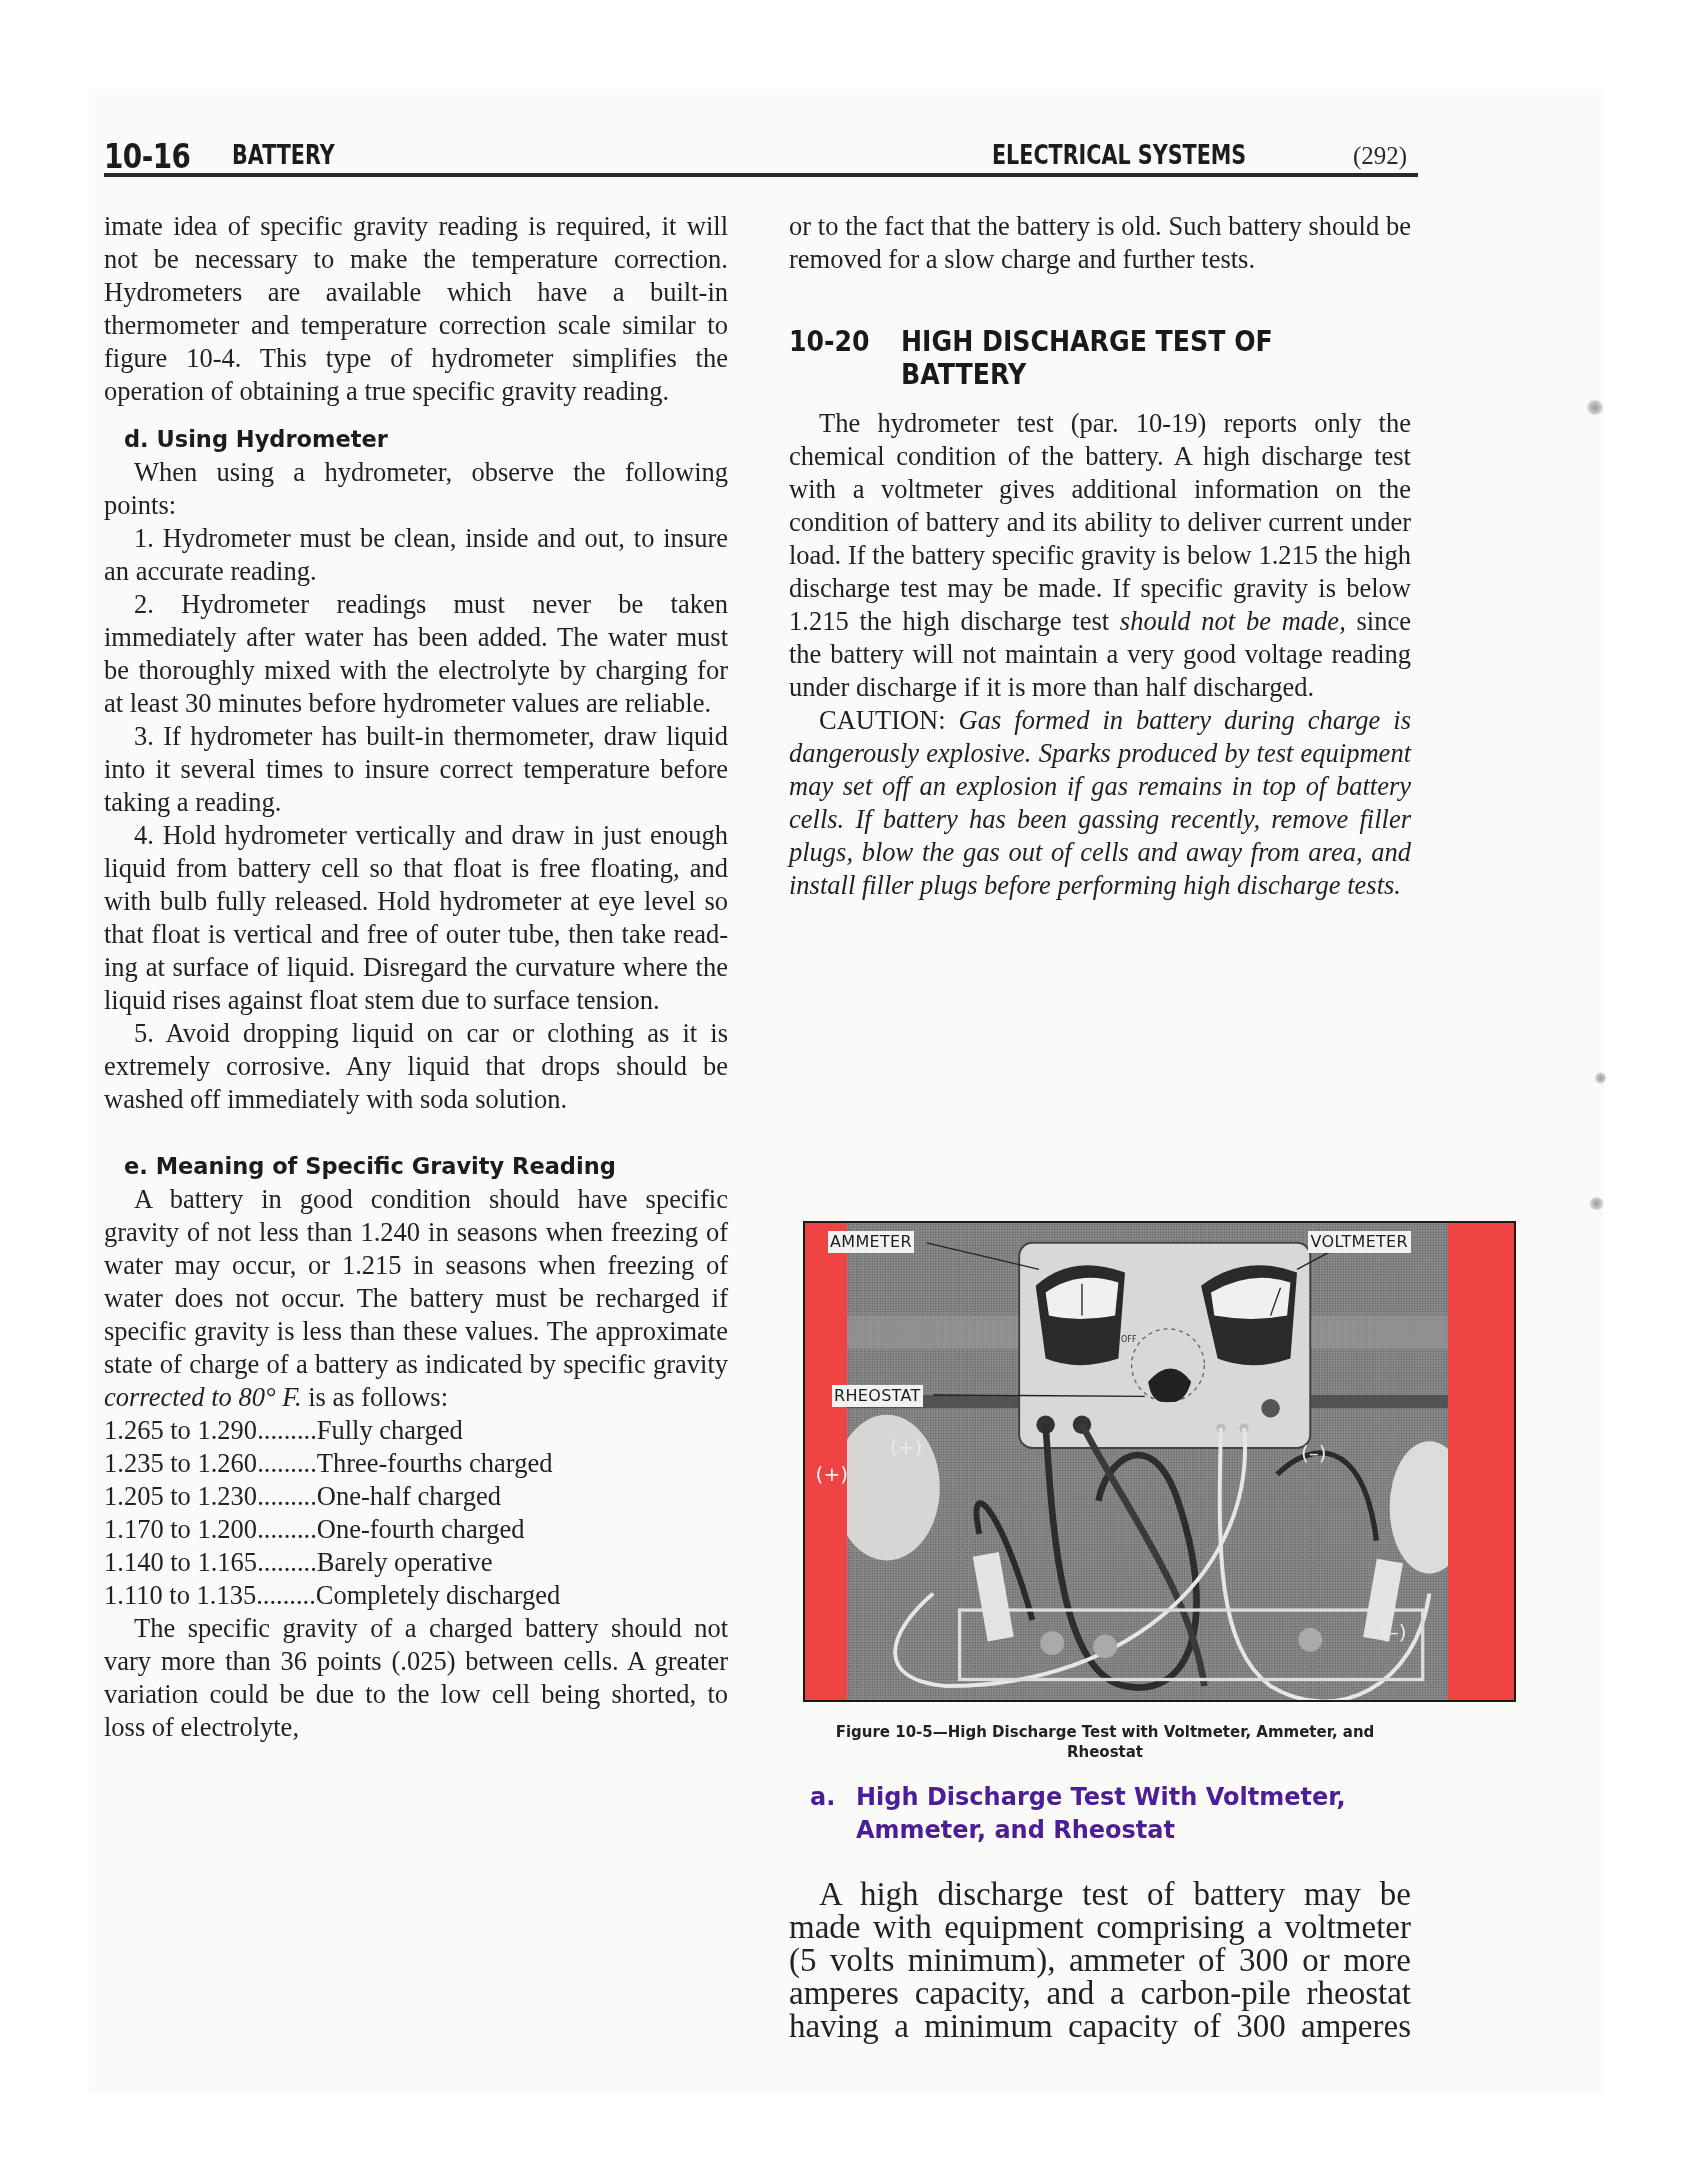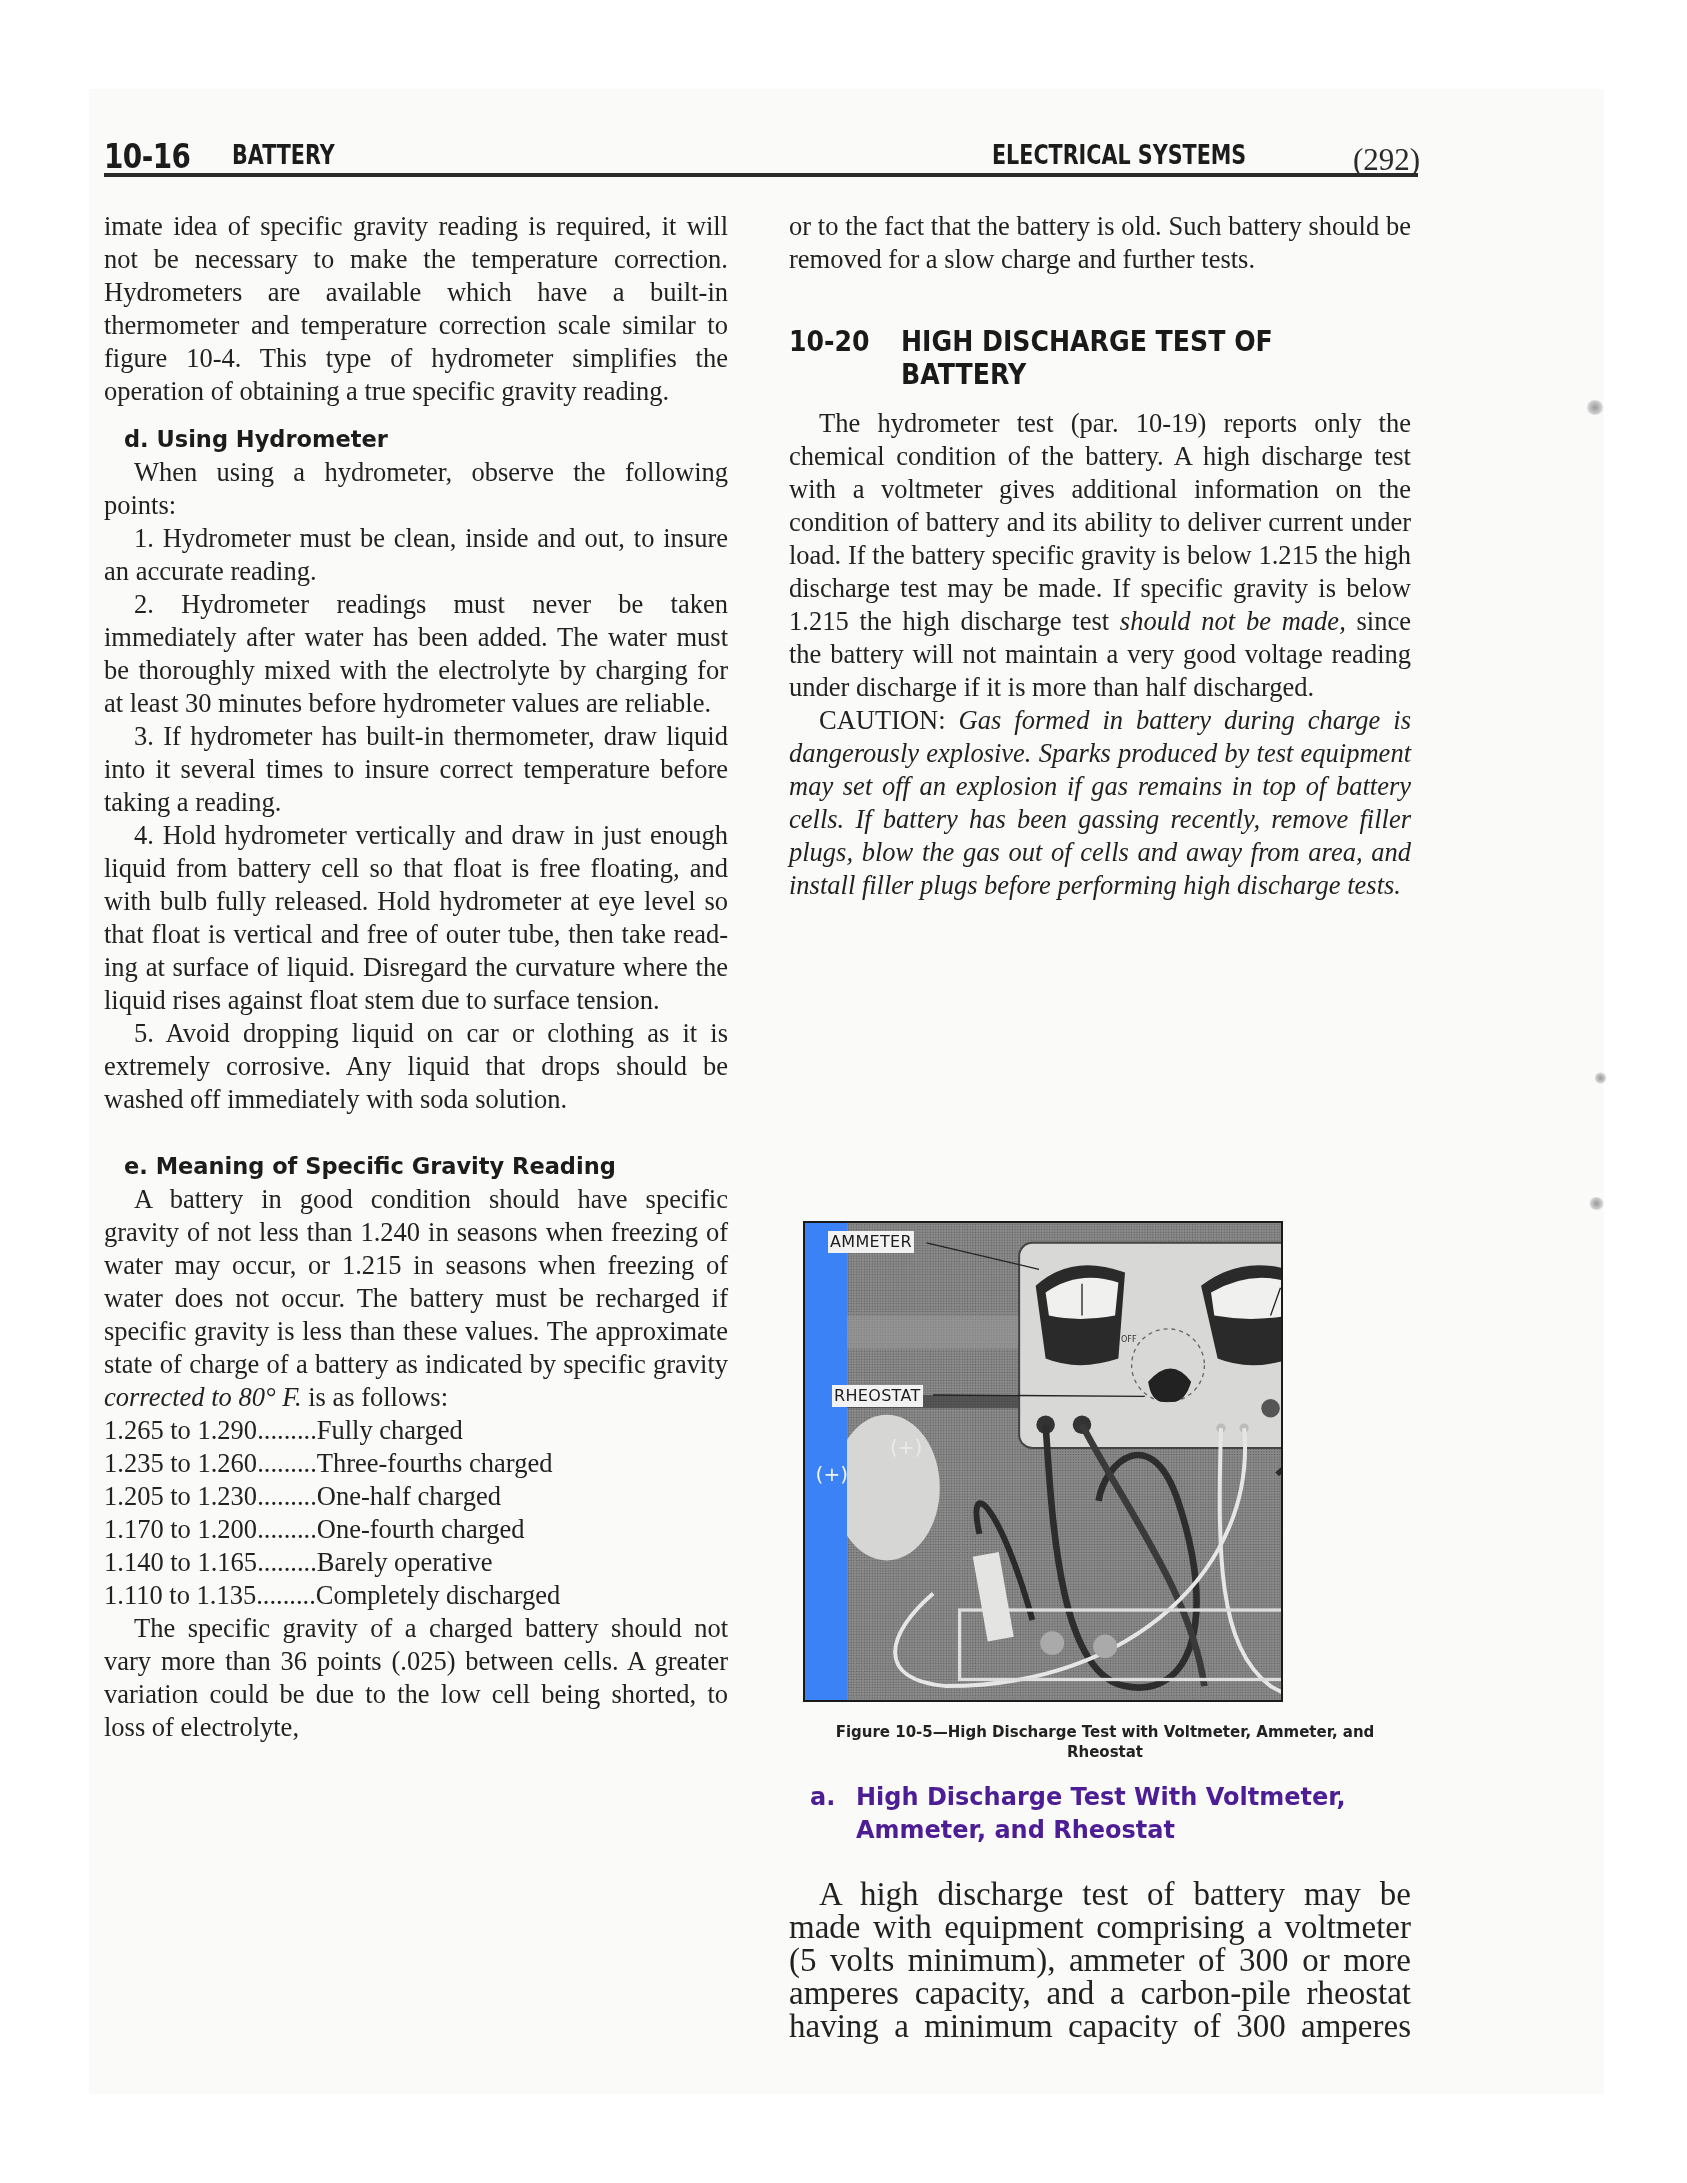--- a/index.html
+++ b/index.html
@@ -5,43 +5,43 @@
   html, body { margin:0; padding:0; background:#ffffff; }
   body { width:1687px; height:2183px; position:relative; overflow:hidden; }
   .paper {
     position:absolute; left:89px; top:89px; width:1515px; height:2005px;
     background:#fafaf9;
   }
   .hdr { position:absolute; font-family:"DejaVu Sans", sans-serif; font-weight:bold; color:#1c1c1c; }
   .hdr-num { left:104px; top:136px; font-size:34px; letter-spacing:-0.7px; transform:scaleX(0.82); transform-origin:left; }
   .hdr-sec { left:232px; top:139px; font-size:26.5px; transform:scaleX(0.78); transform-origin:left; }
   .hdr-sys { left:992px; top:139px; font-size:26.5px; transform:scaleX(0.78); transform-origin:left; }
-  .hdr-page { position:absolute; left:1353px; top:142px; font-family:"Liberation Serif", serif; font-size:31px; color:#2a2a2a; }
+  .hdr-page { position:absolute; left:1353px; top:142px; font-family:"Liberation Serif", serif; font-size:25px; color:#2a2a2a; }
   .rule { position:absolute; left:104px; top:173px; width:1314px; height:4px; background:#2b2b2b; }
 
   .col { position:absolute; font-family:"Liberation Serif", serif; font-size:26.5px; line-height:33px; color:#222; }
   .col-left { left:104px; top:210px; width:624px; }
   .col-right { left:789px; top:210px; width:622px; }
   .col p { margin:0; text-align:justify; text-align-last:left; hyphens:manual; }
   .indent { text-indent:30px; }
   .sub { font-family:"DejaVu Sans", sans-serif; font-weight:bold; font-size:22.5px; line-height:33px; margin:0; color:#1c1c1c; padding-left:20px; }
   .sub-left-d { margin-top:14.6px !important; }
   .sub-left-e { margin-top:34px !important; }
   .sec-head { font-family:"DejaVu Sans", sans-serif; font-weight:bold; font-size:28px; line-height:33px; color:#1a1a1a; display:flex; margin-top:49px; margin-bottom:16px;gap:13px; }
   .sec-head .n { width:99px; transform:scaleX(0.9); transform-origin:left; }
   .sec-head .t { transform:scaleX(0.9); transform-origin:left; }
   em { font-style:italic; }
 
   .gravity-table { margin:0; }
   .gravity-row { display:flex; white-space:nowrap; }
 
   .figure {
-    position:absolute; left:803px; top:1221px; width:480px; height:481px;
+    position:absolute; left:803px; top:1221px; width:713px; height:481px;
     border:2px solid #1a1a1a; box-sizing:border-box; overflow:hidden;
-    background:#3b82f6;
+    background:#ef4444;
     padding-left:42px;
   }
   .fig-label {
     position:absolute; background:#f2f2f2; color:#1c1c1c;
     font-family:"DejaVu Sans", sans-serif; font-size:16px; padding:1.3px 2.6px; letter-spacing:0.3px;
   }
   .fig-caption {
     position:absolute; left:794px; top:1722px; width:622px; text-align:center;
     font-family:"DejaVu Sans", sans-serif; font-weight:bold; font-size:15px; line-height:20px; color:#222;
   }

